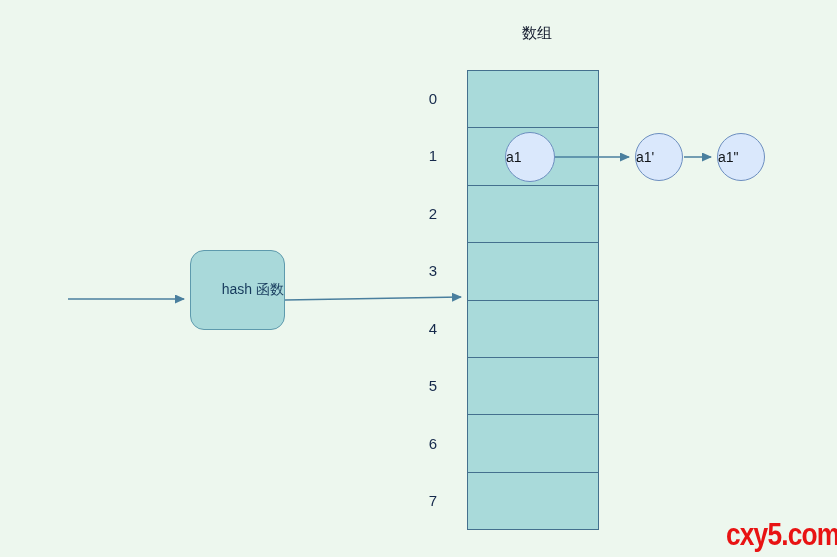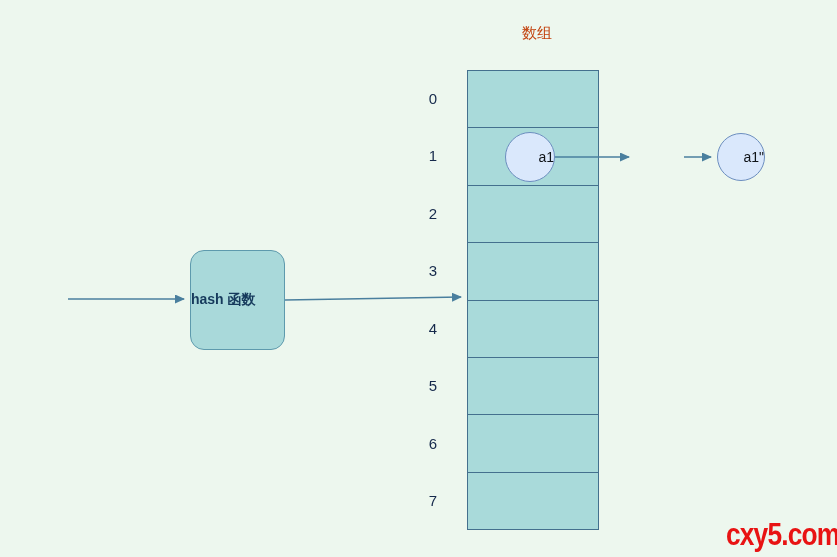--- a/index.html
+++ b/index.html
@@ -5,43 +5,43 @@
   html,body{margin:0;padding:0;}
   .canvas{
     position:relative;
     width:837px;height:557px;
     background:#edf7ee;
     font-family:"Liberation Sans", sans-serif;
     overflow:hidden;
   }
   .title{
     position:absolute;left:487px;top:24px;width:100px;
-    text-align:center;font-size:15px;color:#c2410c;
+    text-align:center;font-size:15px;color:#0f172a;
   }
   .idx{
     position:absolute;left:421px;width:24px;
     text-align:center;font-size:15px;color:#15294b;line-height:18px;
   }
   .array{
     position:absolute;left:467px;top:70px;width:132px;height:460px;
     border:1.5px solid #44708e;background:#a9dada;
     box-sizing:border-box;display:flex;flex-direction:column;
   }
   .cell{flex:1;}
   .cell + .cell{border-top:1.5px solid #44708e;}
   .hashbox{
-    position:absolute;left:190px;top:250px;width:95px;height:100px;
+    position:absolute;left:190px;top:250px;width:95px;height:80px;
     background:#a9d9da;border:1.5px solid #5e9aad;border-radius:14px;
-    box-sizing:border-box;display:flex;align-items:center;justify-content:flex-start;
-    font-size:14px;color:#163a5c;font-weight:bold;
+    box-sizing:border-box;display:flex;align-items:center;justify-content:flex-end;
+    font-size:14px;color:#163a5c;
   }
   .node{
     position:absolute;border-radius:50%;
     background:#dae8fc;border:1.5px solid #6c8ebf;
-    box-sizing:border-box;display:flex;align-items:center;justify-content:flex-end;
+    box-sizing:border-box;display:flex;align-items:center;justify-content:flex-start;
     font-size:14px;color:#101418;
   }
   .node.big{width:50px;height:50px;}
   .node.small{width:48px;height:48px;}
   .arrows{position:absolute;left:0;top:0;pointer-events:none;}
   .watermark{
     position:absolute;right:-2px;bottom:4px;
     font-weight:700;font-size:31px;letter-spacing:-1px;
     color:#e81313;
     transform:scaleX(0.85);transform-origin:100% 100%;
@@ -86,19 +86,22 @@
     </defs>
     <line x1="68" y1="299" x2="184" y2="299" stroke="#4a7f9e" stroke-width="1.5" marker-end="url(#ah)"></line>
     <line x1="285" y1="300" x2="461" y2="297" stroke="#4a7f9e" stroke-width="1.5" marker-end="url(#ah)"></line>
     <line x1="555" y1="157" x2="629" y2="157" stroke="#4a7f9e" stroke-width="1.5" marker-end="url(#ah)"></line>
     <line x1="684" y1="157" x2="711" y2="157" stroke="#4a7f9e" stroke-width="1.5" marker-end="url(#ah)"></line>
   </svg>
 
   <div class="node big" style="left:505px;top:132px">
     <span>a1</span>
   </div>
+  <div class="node small" style="left:635px;top:133px">
+    <span>a1'</span>
+  </div>
   <div class="node small" style="left:717px;top:133px">
     <span>a1"</span>
   </div>
 
   <div class="watermark">cxy5.com</div>
 
 </div>
 
 </body></html>

